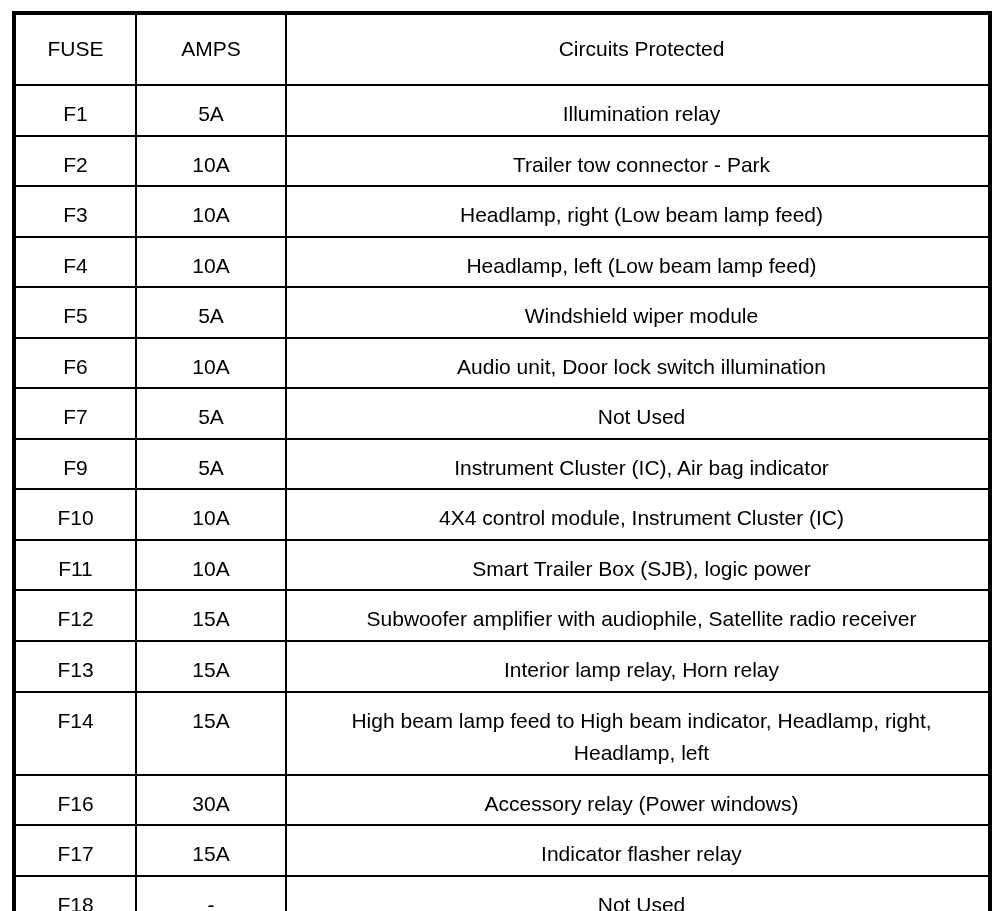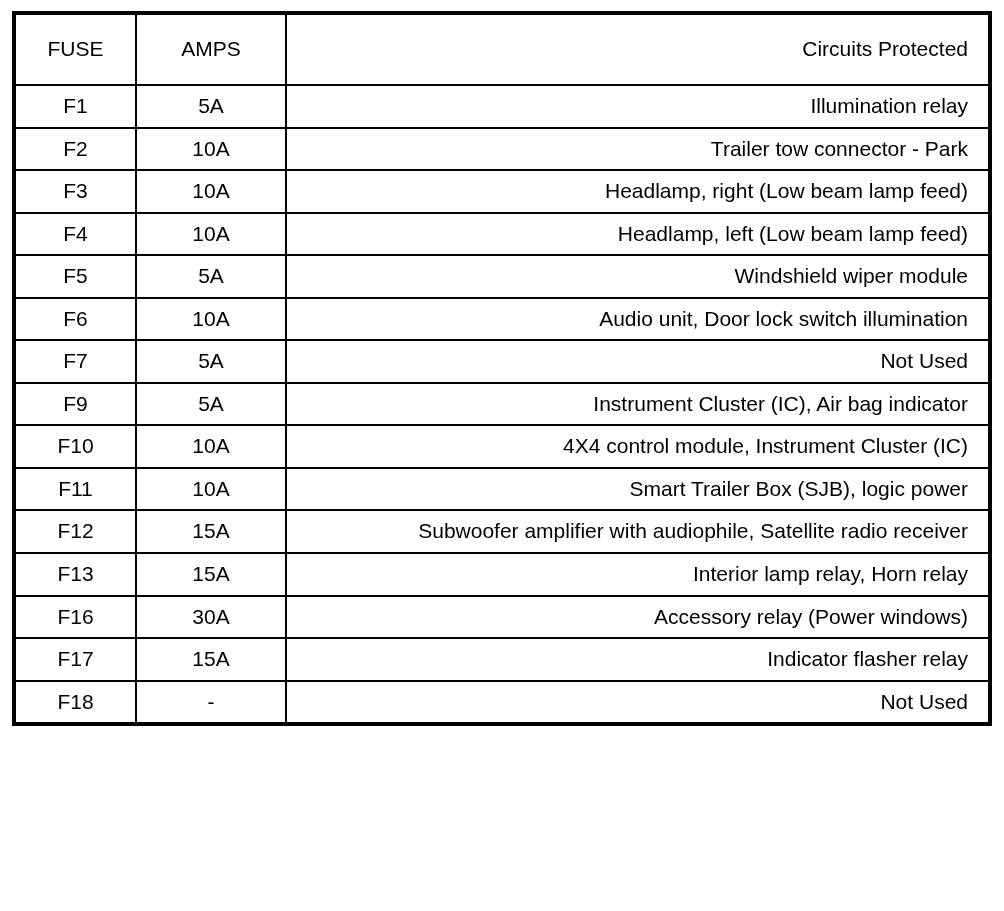--- a/index.html
+++ b/index.html
@@ -38,27 +38,27 @@
 
   table.fuse-table th {
     height: 72px;
     font-weight: normal;
     vertical-align: middle;
   }
   th.center, td.center {
     text-align: center;
   }
   th.circuits, td.circuits {
-    text-align: right;
+    text-align: center;
     padding-left: 28px;
     padding-right: 20px;
   }
   td {
     height: 38px;
-    padding-top: 4px;
+    padding-top: 12px;
     padding-bottom: 4px;
   }
 </style>
 </head>
 <body>
 
 <div class="page">
   <table class="fuse-table">
     <colgroup>
       <col class="col-fuse">
@@ -127,20 +127,25 @@
           <td class="center">F12</td>
           <td class="center">15A</td>
           <td class="circuits">Subwoofer amplifier with audiophile, Satellite radio receiver</td>
         </tr>
         <tr>
           <td class="center">F13</td>
           <td class="center">15A</td>
           <td class="circuits">Interior lamp relay, Horn relay</td>
         </tr>
         <tr>
+          <td class="center">F14</td>
+          <td class="center">15A</td>
+          <td class="circuits">High beam lamp feed to High beam indicator, Headlamp, right, Headlamp, left</td>
+        </tr>
+        <tr>
           <td class="center">F16</td>
           <td class="center">30A</td>
           <td class="circuits">Accessory relay (Power windows)</td>
         </tr>
         <tr>
           <td class="center">F17</td>
           <td class="center">15A</td>
           <td class="circuits">Indicator flasher relay</td>
         </tr>
         <tr>

